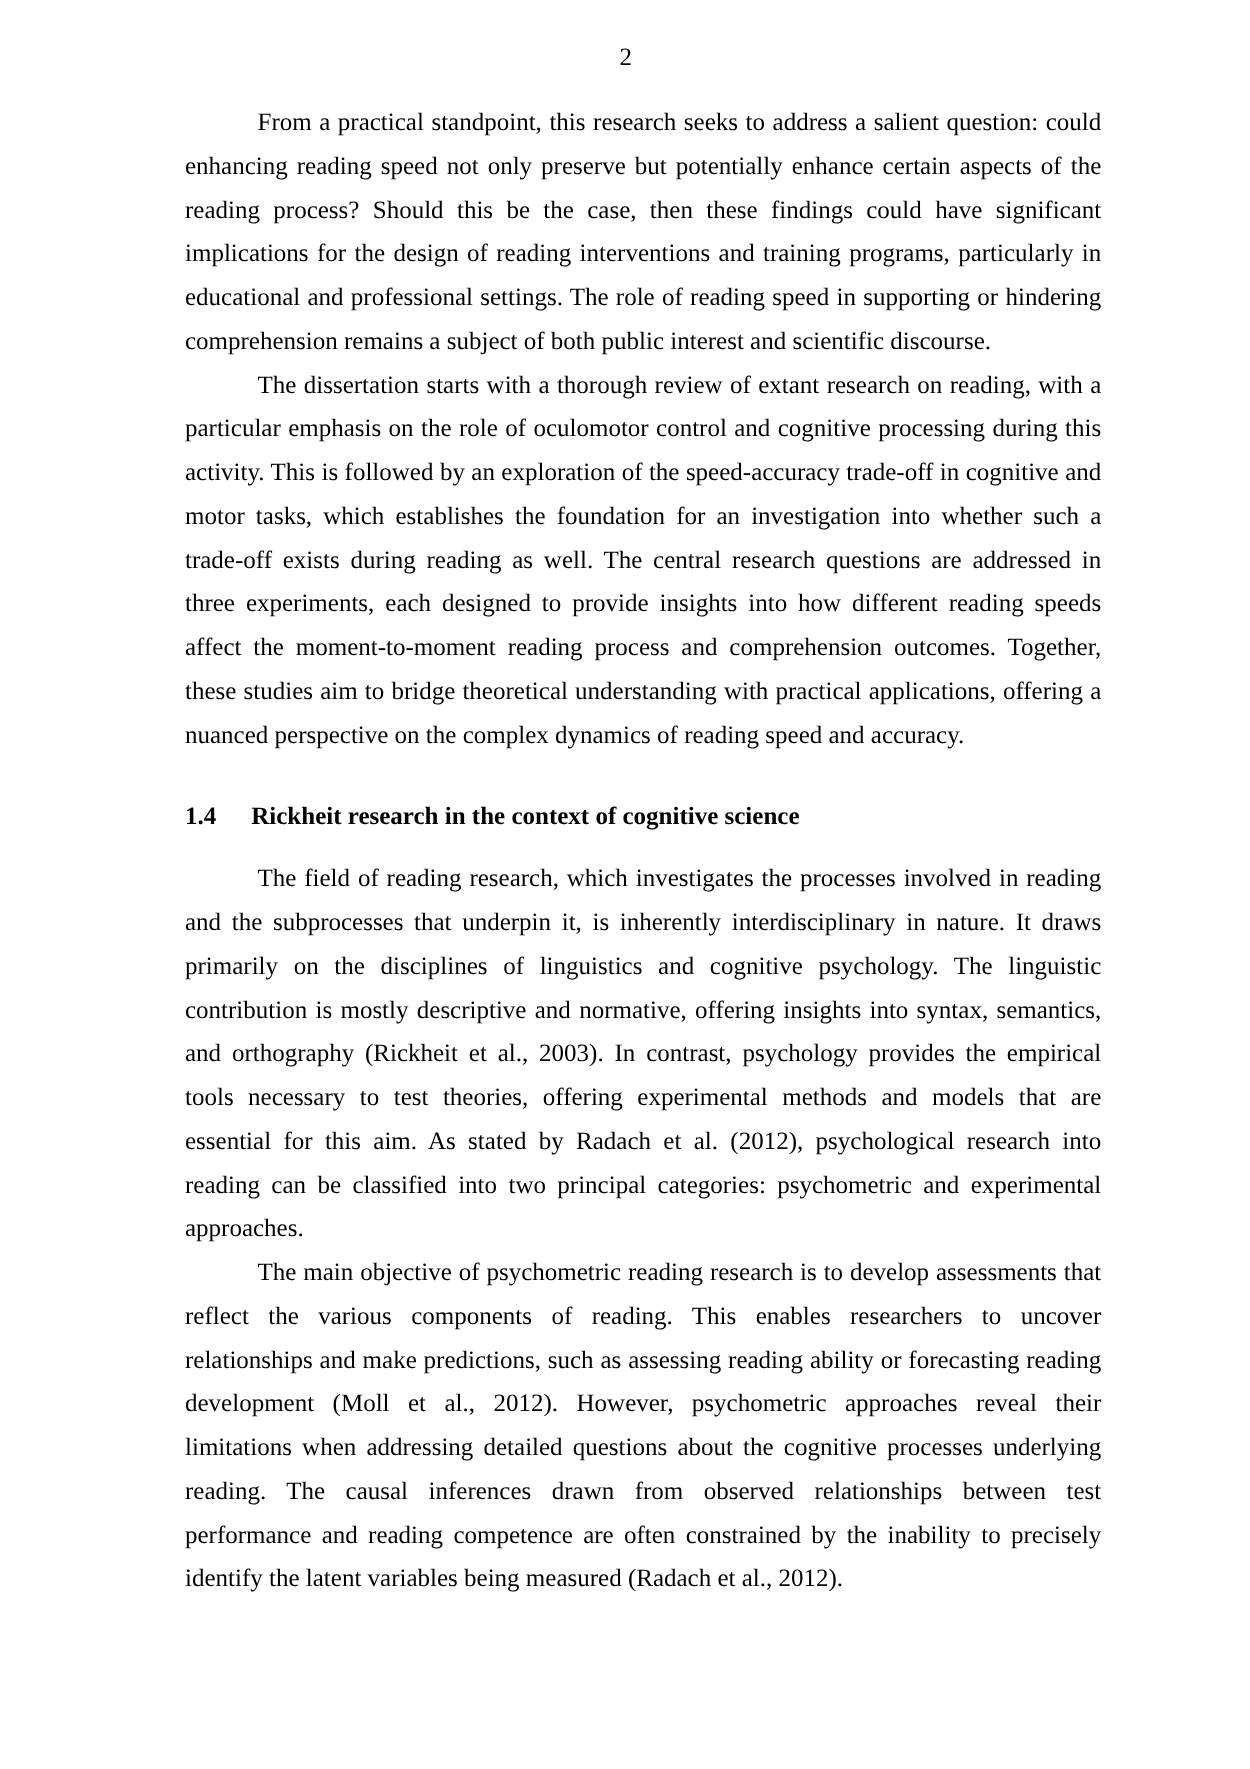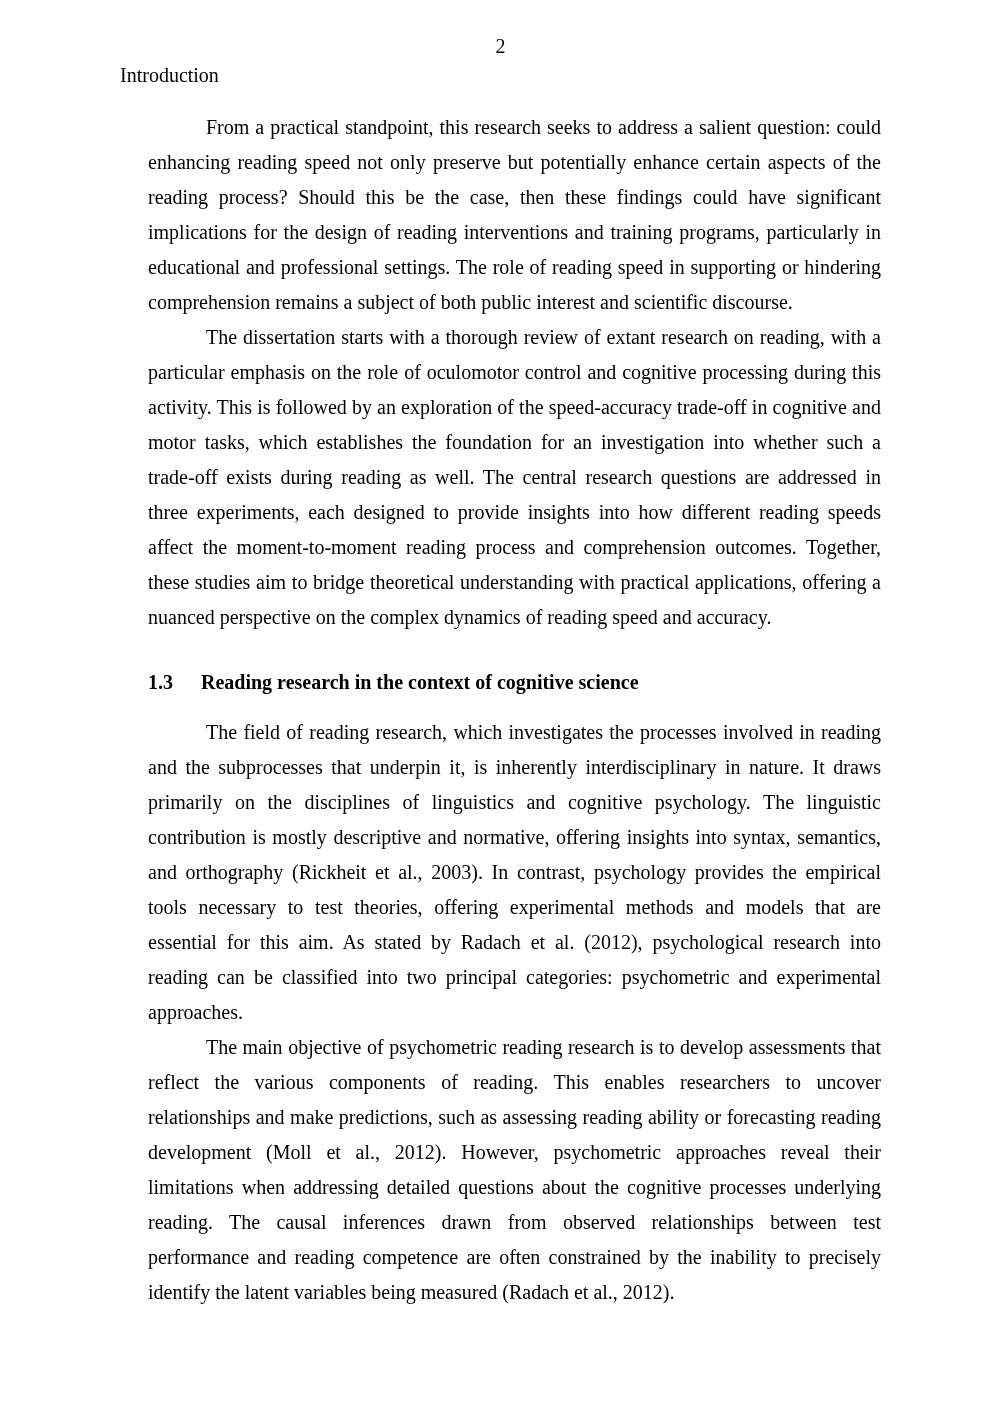--- a/index.html
+++ b/index.html
@@ -52,30 +52,29 @@
       margin-left: 28px;
     }
   </style>
 </head>
 <body>
 
 <div class="page">
 
   <div class="page-number">2</div>
 
-  <div class="running-header">Introduction</div>
 
   <div class="body-text">
 
     <p>From a practical standpoint, this research seeks to address a salient question: could enhancing reading speed not only preserve but potentially enhance certain aspects of the reading process? Should this be the case, then these findings could have significant implications for the design of reading interventions and training programs, particularly in educational and professional settings. The role of reading speed in supporting or hindering comprehension remains a subject of both public interest and scientific discourse.</p>
 
     <p>The dissertation starts with a thorough review of extant research on reading, with a particular emphasis on the role of oculomotor control and cognitive processing during this activity. This is followed by an exploration of the speed-accuracy trade-off in cognitive and motor tasks, which establishes the foundation for an investigation into whether such a trade-off exists during reading as well. The central research questions are addressed in three experiments, each designed to provide insights into how different reading speeds affect the moment-to-moment reading process and comprehension outcomes. Together, these studies aim to bridge theoretical understanding with practical applications, offering a nuanced perspective on the complex dynamics of reading speed and accuracy.</p>
 
     <div class="section-heading">
-      <span class="section-number">1.3</span><span class="section-title">Reading research in the context of cognitive science</span>
+      <span class="section-number">1.4</span><span class="section-title">Rickheit research in the context of cognitive science</span>
     </div>
 
     <p>The field of reading research, which investigates the processes involved in reading and the subprocesses that underpin it, is inherently interdisciplinary in nature. It draws primarily on the disciplines of linguistics and cognitive psychology. The linguistic contribution is mostly descriptive and normative, offering insights into syntax, semantics, and orthography (Rickheit et al., 2003). In contrast, psychology provides the empirical tools necessary to test theories, offering experimental methods and models that are essential for this aim. As stated by Radach et al. (2012), psychological research into reading can be classified into two principal categories: psychometric and experimental approaches.</p>
 
     <p>The main objective of psychometric reading research is to develop assessments that reflect the various components of reading. This enables researchers to uncover relationships and make predictions, such as assessing reading ability or forecasting reading development (Moll et al., 2012). However, psychometric approaches reveal their limitations when addressing detailed questions about the cognitive processes underlying reading. The causal inferences drawn from observed relationships between test performance and reading competence are often constrained by the inability to precisely identify the latent variables being measured (Radach et al., 2012).</p>
 
   </div>
 
 </div>
 

